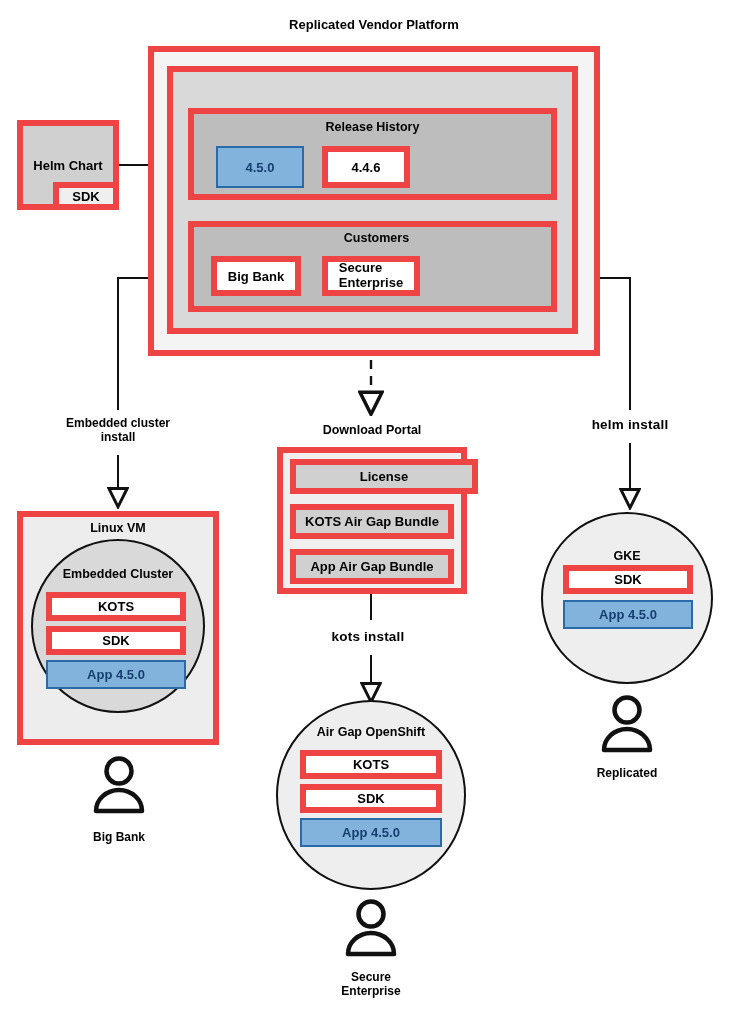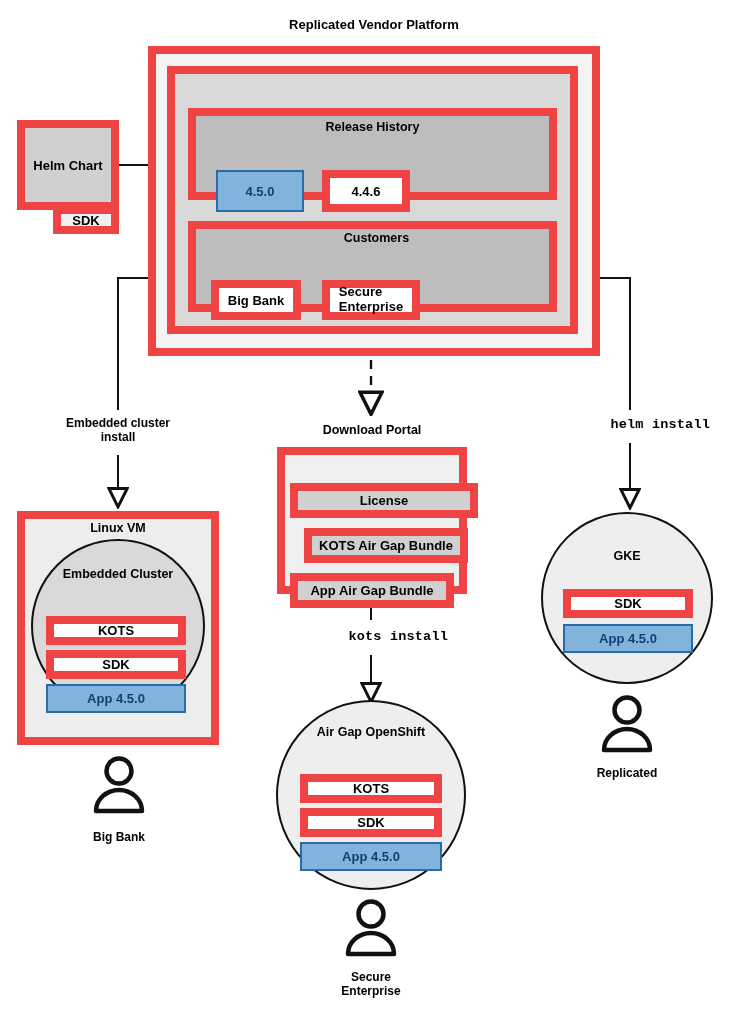--- a/index.html
+++ b/index.html
@@ -1,43 +1,43 @@
 <!DOCTYPE html>
 <html><head>
 <meta charset="utf-8">
 <style>
   html,body{margin:0;padding:0;background:#ffffff;}
   body{width:734px;height:1026px;position:relative;overflow:hidden;
        font-family:"Liberation Sans","DejaVu Sans",sans-serif;color:#000;}
   #stage{position:absolute;left:0;top:0;width:734px;height:1026px;padding-left:32px;}
   svg#wires{position:absolute;left:0;top:0;width:734px;height:1026px;pointer-events:none;}
 
-  .box{position:absolute;box-sizing:border-box;border:8px solid #ef4444;}
+  .box{position:absolute;box-sizing:border-box;border:6px solid #ef4444;}
   .lbl{position:absolute;box-sizing:border-box;text-align:center;
        font-weight:bold;line-height:1.18;white-space:pre-line;}
 
   .t-title{font-size:13px;font-weight:bold;}
   .t-sec{font-size:12.5px;font-weight:bold;}
   .t-item{font-size:13px;font-weight:bold;}
   .t-small{font-size:12px;font-weight:bold;}
-  .mono{font-family:Liberation Mono, monospace;
-        font-size:13.5px;font-weight:bold;letter-spacing:.2px;text-align:right;}
+  .mono{font-family:Liberation Sans, sans-serif;
+        font-size:13.5px;font-weight:bold;letter-spacing:.2px;}
 
   .fill-outer{background:#f4f4f4;}
   .fill-chan{background:#d9d9d9;}
   .fill-sub{background:#bdbdbd;}
   .fill-white{background:#ffffff;}
   .fill-gray{background:#d0d0d0;}
   .fill-lgray{background:#efefef;}
   .fill-vm{background:#ededed;}
   .fill-circ{background:#d9d9d9;}
   .fill-circ2{background:#eeeeee;}
   .blue{background:#82b3dd;border:2px solid #2a6aa8;color:#13406e;}
 
-  .ctr{display:flex;align-items:center;justify-content:center;margin-top:24px;}
+  .ctr{display:flex;align-items:center;justify-content:center;}
   .circ{position:absolute;box-sizing:border-box;border:2.5px solid #111;border-radius:50%;}
   .person{position:absolute;}
 </style>
 </head>
 <body>
 
 <div id="stage">
 
   <svg id="wires" viewBox="0 0 734 1026">
     <defs>
@@ -86,21 +86,21 @@
   <div class="box ctr t-item fill-lgray" style="left:53px;top:182px;width:66px;height:28px;">SDK</div>
 
   <div class="lbl t-small" style="left:38px;top:416px;width:160px;">Embedded cluster
 install</div>
   <div class="lbl mono" style="left:288px;top:629px;width:160px;">kots install</div>
   <div class="lbl mono" style="left:550px;top:417px;width:160px;">helm install</div>
 
   <div class="lbl t-sec" style="left:277px;top:423px;width:190px;">Download Portal</div>
   <div class="box fill-lgray" style="left:277px;top:447px;width:190px;height:147px;"></div>
   <div class="box ctr t-item fill-gray" style="left:290px;top:459px;width:188px;height:35px;">License</div>
-  <div class="box ctr t-item fill-gray" style="left:304px;top:504px;width:164px;height:35px;">KOTS Air Gap Bundle</div>
+  <div class="box ctr t-item fill-gray" style="left:290px;top:504px;width:164px;height:35px;">KOTS Air Gap Bundle</div>
   <div class="box ctr t-item fill-gray" style="left:290px;top:549px;width:164px;height:35px;">App Air Gap Bundle</div>
 
   <div class="box fill-vm" style="left:17px;top:511px;width:202px;height:234px;"></div>
   <div class="lbl t-sec" style="left:17px;top:521px;width:202px;">Linux VM</div>
   <div class="circ fill-circ" style="left:31px;top:539px;width:174px;height:174px;"></div>
   <div class="lbl t-sec" style="left:31px;top:567px;width:174px;">Embedded Cluster</div>
   <div class="box ctr t-item fill-white" style="left:46px;top:592px;width:140px;height:29px;">KOTS</div>
   <div class="box ctr t-item fill-white" style="left:46px;top:626px;width:140px;height:29px;">SDK</div>
   <div class="box ctr t-item blue" style="left:46px;top:660px;width:140px;height:29px;">App 4.5.0</div>
 

